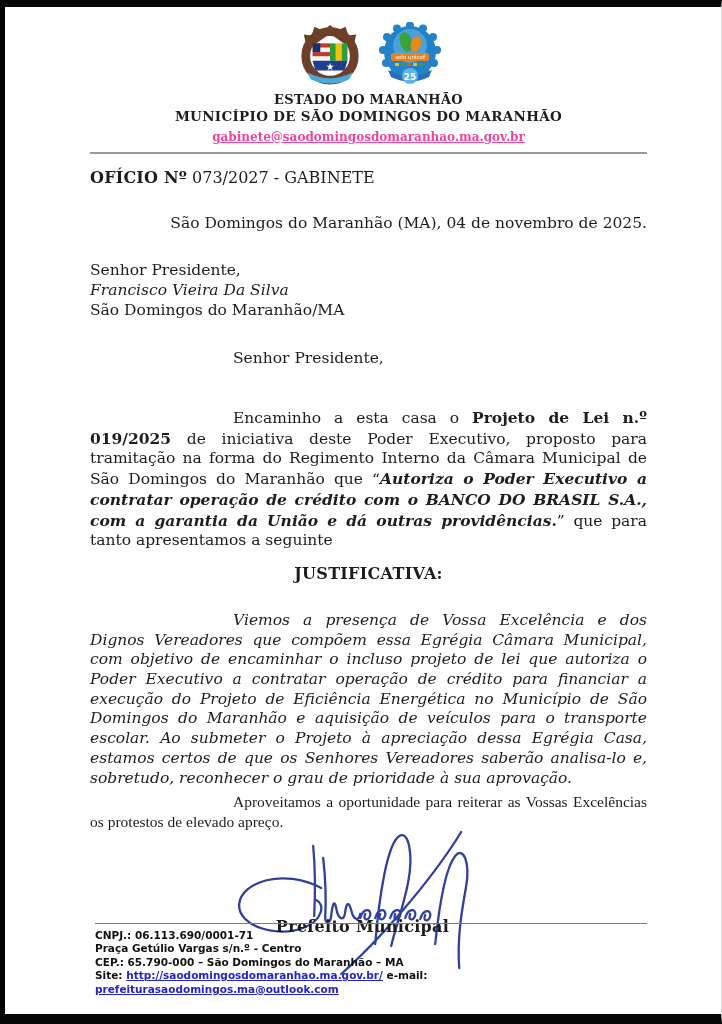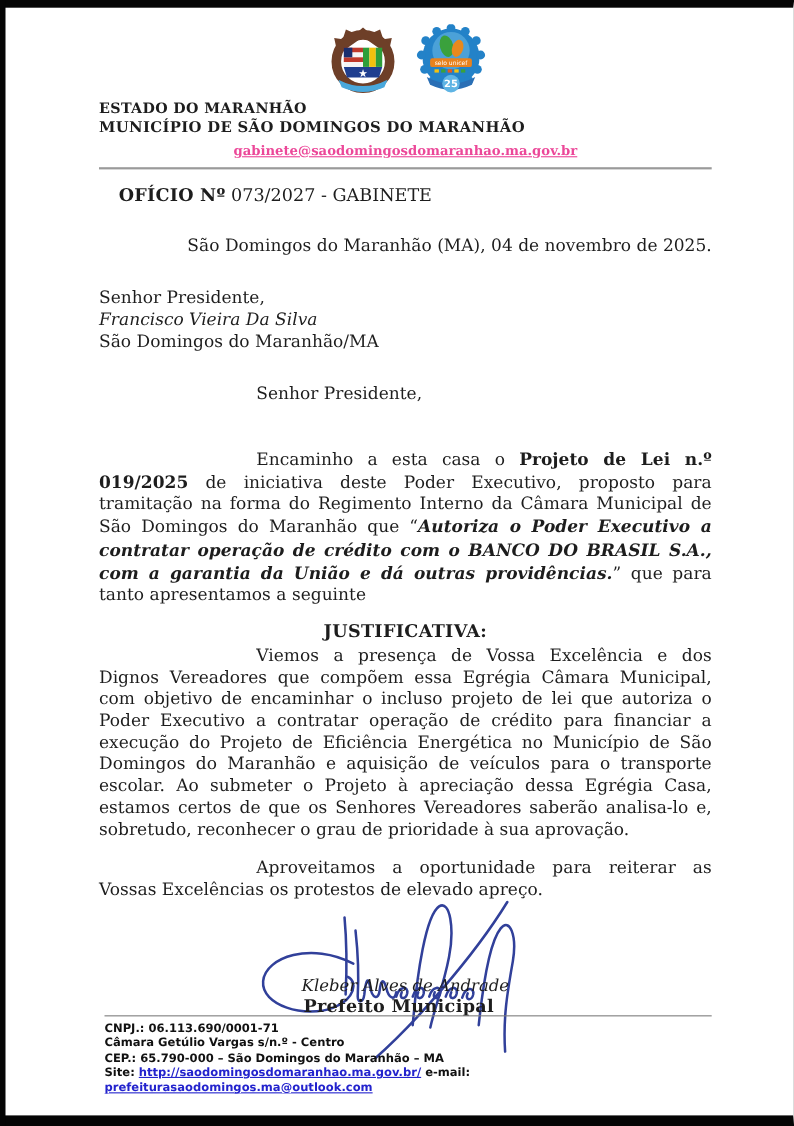--- a/index.html
+++ b/index.html
@@ -12,41 +12,41 @@
     border-left:5px solid #050505;
     border-bottom:10px solid #050505;
     border-right:1px solid #d9d9d9;
     font-family:"DejaVu Serif","Liberation Serif",serif;
     color:#1d1d1d;
     overflow:hidden;
   }
   .content { padding:10px 74px 0 85px; }
   
   .logos { display:flex; justify-content:center; align-items:flex-end; gap:14px; margin-top:5px; }
-  .org { text-align:left; font-weight:bold; letter-spacing:.3px; }
+  .org { text-align:center; font-weight:bold; letter-spacing:.3px; }
   .org-state { font-size:13px; margin-top:4px; }
   .org-mun   { font-size:13.5px; margin-top:1px; }
   .hdr-mail  { text-align:center; margin-top:2px; }
   .hdr-mail a { font-family:"DejaVu Serif",serif; font-size:12px; font-weight:bold; color:#ec4899; text-decoration:underline; }
   .hdr-line { border:0; border-top:2px solid #9a9a9a; margin-top:7px; }
   
   .ref { margin-top:14px; font-size:16px; }
-  .ref b { letter-spacing:.2px;margin-left:18px; }
+  .ref b { letter-spacing:.2px; }
   .dateline { margin-top:27px; font-size:15.5px; text-align:right; }
   .addr { margin-top:28px; font-size:15.5px; line-height:20px; }
   .addr .it { font-style:italic; }
   .addr .bd { font-weight:bold; }
   .vocative { margin-top:29px; margin-left:143px; font-size:15.5px; }
   p.body { font-size:15.5px; line-height:19.7px; text-align:justify; text-indent:143px; }
   .p1 { margin-top:41px; }
   .boldrun { font-weight:bold; }
   .bi { font-weight:bold; font-style:italic; }
   .heading { margin-top:13px; text-align:center; font-weight:bold; font-size:16px; letter-spacing:.3px; }
-  .p2 { margin-top:4px; }
-  .p3 { margin-top:16px; }
+  .p2 { margin-top:28px;font-style:italic; }
+  .p3 { margin-top:4px;font-family:Liberation Serif, serif; }
   
   .sigblock { position:relative; margin-top:6px; height:130px; text-align:center; }
   .sig-svg { position:absolute; left:50%; top:-12px; transform:translateX(-54%); pointer-events:none; }
   .signer-name { position:absolute; left:0; right:0; top:61px; font-style:italic; font-size:15px; }
   .signer-title { position:absolute; left:0; right:12px; top:79px; font-weight:bold; font-size:16px; letter-spacing:.3px; }
   
   .footer { position:absolute; left:90px; right:74px; bottom:18px; 
             font-family:"DejaVu Sans","Liberation Sans",sans-serif; font-weight:bold; font-size:10.5px; line-height:13.5px; color:#111; }
   .footer-line { border:0; border-top:1px solid #7d7d7d; margin-bottom:5px; }
   .footer a { color:#2323cd; text-decoration:underline; }
@@ -143,26 +143,25 @@
           <path d="M 137 92 C 140 82, 148 82, 147 89 C 146 95, 139 95, 142 88"></path>
           <path d="M 152 92 C 155 82, 163 82, 162 89 C 161 95, 154 95, 157 88"></path>
           <path d="M 167 92 C 170 82, 178 82, 177 89 C 176 95, 169 95, 172 88"></path>
           <path d="M 182 92 C 185 82, 193 82, 192 89 C 191 95, 184 95, 187 88"></path>
           <path d="M 197 93 C 200 83, 208 83, 207 90 C 206 96, 199 96, 202 89"></path>
           <path d="M 152 118 C 156 70, 164 18, 176 10 C 186 4, 190 30, 185 56 C 180 82, 172 102, 168 120"></path>
           <path d="M 238 6 C 206 58, 152 118, 118 148"></path>
           <path d="M 212 118 C 216 80, 222 42, 232 30 C 240 20, 247 36, 243 60 C 238 88, 234 112, 236 142"></path>
         </g>
       </svg>
-      <div class="signer-name">Kleber Alves de Andrade</div>
       <div class="signer-title">Prefeito Municipal</div>
     </div>
 
   </div>
 
   <div class="footer">
     <hr class="footer-line">
     <div>CNPJ.: 06.113.690/0001-71</div>
-    <div>Câmara Getúlio Vargas s/n.º - Centro</div>
+    <div>Praça Getúlio Vargas s/n.º - Centro</div>
     <div>CEP.: 65.790-000 – São Domingos do Maranhão – MA</div>
     <div><span>Site: </span><a href="#">http://saodomingosdomaranhao.ma.gov.br/</a><span> e-mail: </span><a href="#">prefeiturasaodomingos.ma@outlook.com</a></div>
   </div>
 </div>
 
 </body></html>

